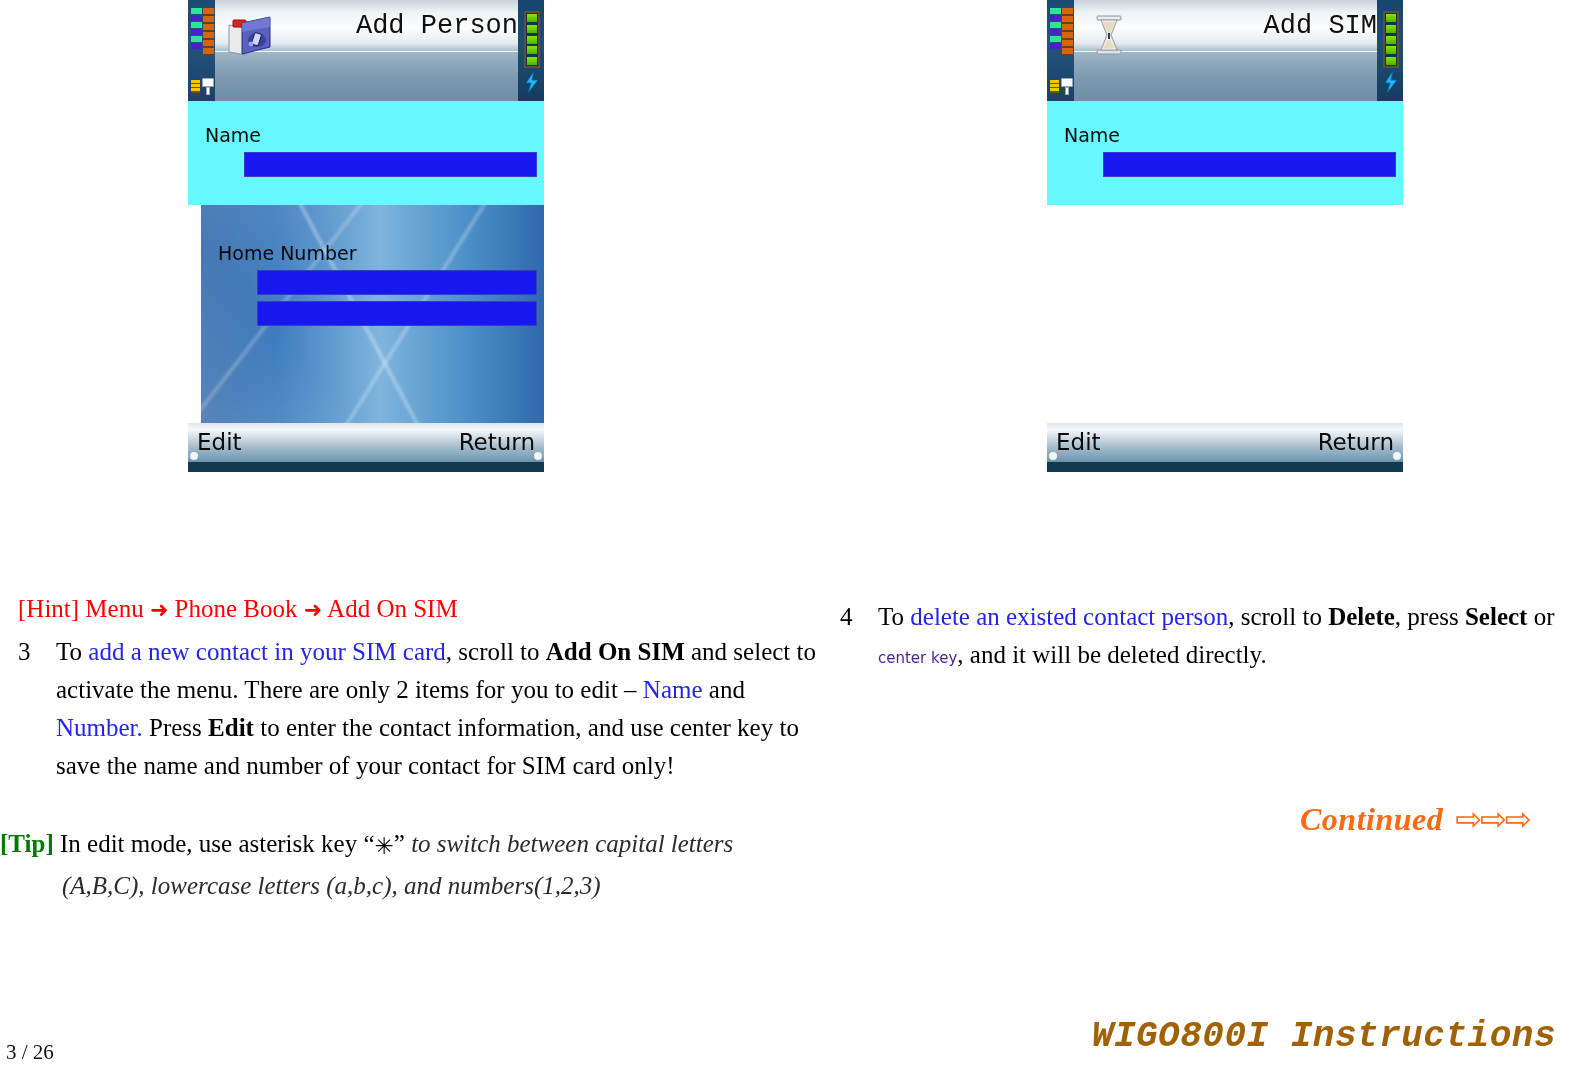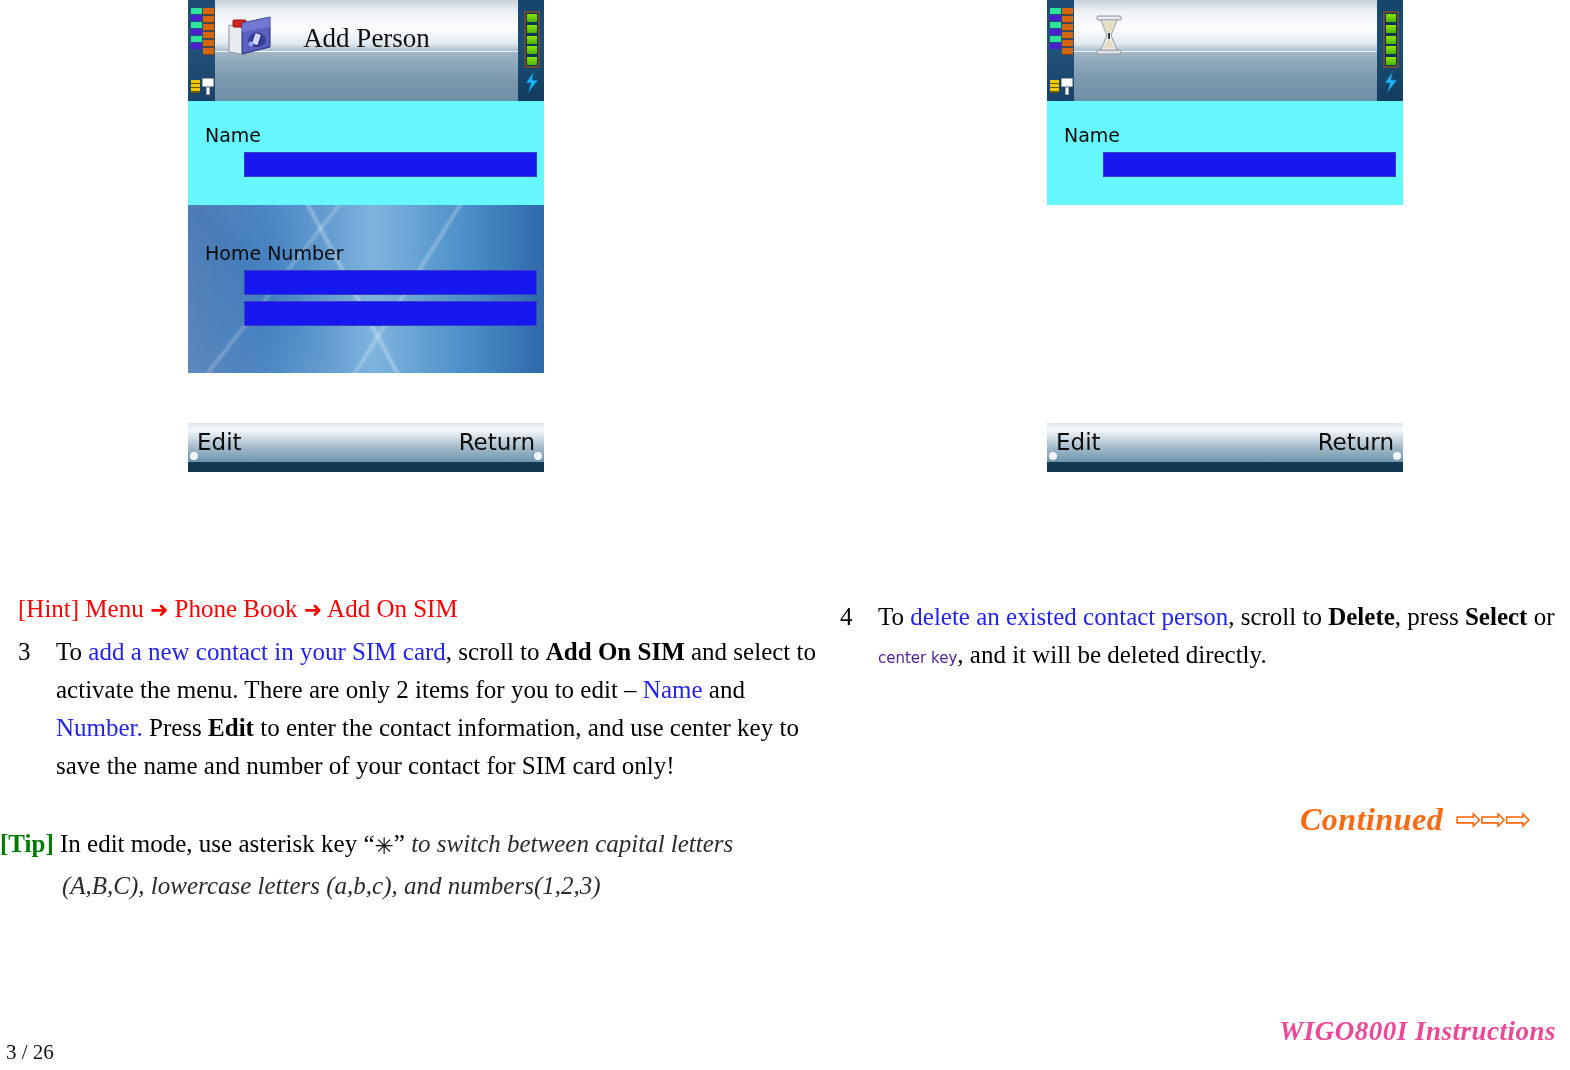--- a/index.html
+++ b/index.html
@@ -151,24 +151,24 @@
     position: absolute;
     left: 38px;
     top: 11px;
     width: 48px;
     height: 48px;
     z-index: 2;
   }
   .tb-title {
     position: absolute;
     left: 27px; right: 26px;
-    top: 20px;
-    text-align: center;
+    top: 8px;
+    text-align: right;
     font-size: 27px;
-    font-family: Liberation Serif, serif;
+    font-family: Liberation Mono, monospace;
     color: #101010;
     letter-spacing: 0px;
     z-index: 2;
     line-height: 36px;
   }
 
   
   .screen-body {
     position: relative;
     height: 322px;
@@ -338,25 +338,25 @@
     left: 6px;
     top: 1040px;
     font-size: 21px;
     color: #111;
     font-family: "Liberation Serif", serif;
   }
   #footer-brand {
     position: absolute;
     right: 14px;
     top: 1016px;
-    font-size: 27px;
+    font-size: 36px;
     font-weight: bold;
     font-style: italic;
-    color: #ec4899;
-    font-family: Liberation Serif, serif;
+    color: #a16207;
+    font-family: Liberation Mono, monospace;
     letter-spacing: 0.5px;
   }
 </style>
 </head>
 <body>
 
 <div class="phone" id="phone-left">
 
   <div class="titlebar">
 
@@ -407,21 +407,21 @@
     </svg>
 
     <div class="tb-title">Add Person</div>
   </div>
 
   <div class="screen-body">
     <div class="field-block selected" style="height:104px;">
       <div class="field-label" style="left:0; margin:23px 0 0 17px;">Name</div>
       <div class="field-input" style="margin:6px 7px 0 56px;"></div>
     </div>
-    <div class="field-block normal" style="height:168px;">
+    <div class="field-block normal" style="height:218px;margin-left:13px;">
       <div class="field-label" style="margin:37px 0 0 17px;">Home Number</div>
       <div class="field-input" style="margin:6px 7px 0 56px;"></div>
       <div class="field-input" style="margin:6px 7px 0 56px;"></div>
     </div>
   </div>
 
   <div class="softkeys">
     <div class="sk-dot l"></div>
     <div class="sk-dot r"></div>
     <div class="sk-label left">Edit</div>
@@ -472,20 +472,21 @@
     <svg class="tb-icon" viewBox="0 0 48 48">
       <rect x="12" y="5" width="24" height="4" rx="1" fill="#dfe3e6" stroke="#8e969c" stroke-width="1"></rect>
       <rect x="12" y="39" width="24" height="4" rx="1" fill="#dfe3e6" stroke="#8e969c" stroke-width="1"></rect>
       <path d="M16 9 L32 9 L26 24 L32 39 L16 39 L22 24 Z" fill="#f2f4f5" stroke="#9aa2a8" stroke-width="1.2" opacity="0.92"></path>
       <path d="M17.5 10.5 L30.5 10.5 L25 23 L23 23 Z" fill="#e8dcc0"></path>
       <path d="M18 37.5 L30 37.5 L25.5 29 L22.5 29 Z" fill="#e8dcc0"></path>
       <rect x="23" y="22" width="2" height="6" fill="#3a3a3a"></rect>
       <path d="M14 7 L34 7" stroke="#ffffff" stroke-width="1" opacity="0.8"></path>
     </svg>
 
+    <div class="tb-title">Add SIM</div>
   </div>
 
   <div class="screen-body">
     <div class="field-block selected" style="height:104px;">
       <div class="field-label" style="margin:23px 0 0 17px;">Name</div>
       <div class="field-input" style="margin:6px 7px 0 56px;"></div>
     </div>
   </div>
 
   <div class="softkeys">

